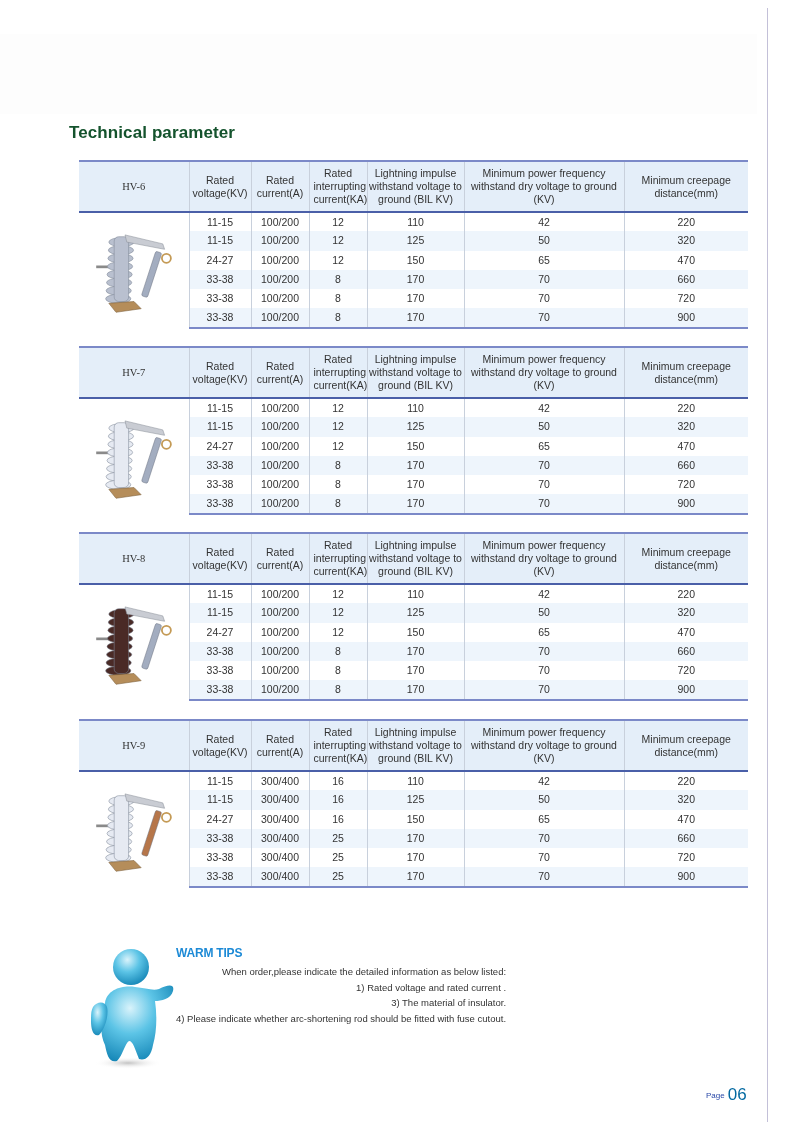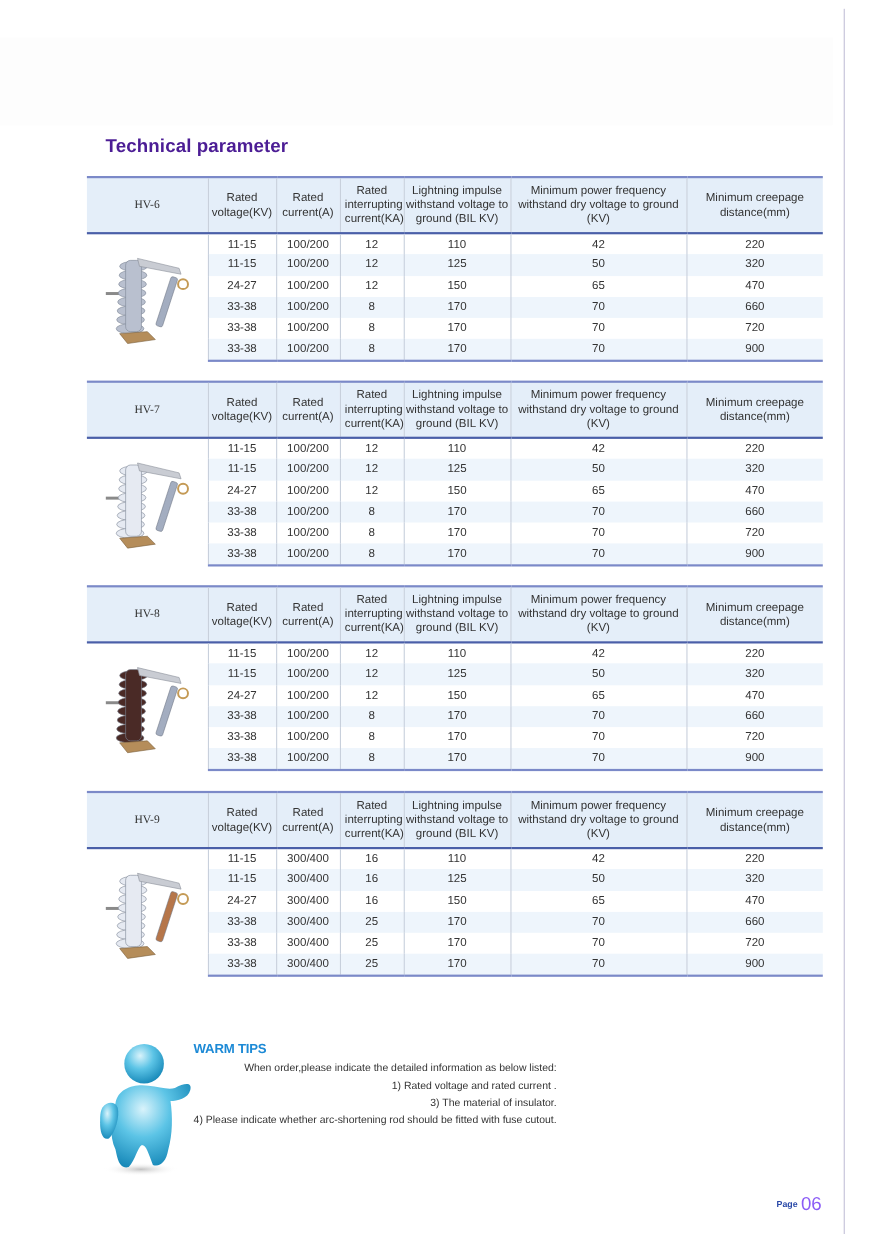--- a/index.html
+++ b/index.html
@@ -2,21 +2,21 @@
 <html><head>
   <meta charset="utf-8">
   <style>
     * { box-sizing: border-box; margin: 0; padding: 0; }
     html, body { width: 800px; height: 1122px; background: #ffffff; overflow: hidden; }
     body { position: relative; font-family: "Liberation Sans", sans-serif; color: #333; }
 
     .vline { position: absolute; left: 767px; top: 8px; width: 1px; height: 1114px; background: #c3c0d8; }
     .top-band { position: absolute; left: 0; top: 34px; width: 757px; height: 80px; background: #fdfdfd; }
 
-    .page-title { position: absolute; left: 96px; top: 123px; font-size: 17px; font-weight: bold; color: #4c1d95; letter-spacing: 0.1px; }
+    .page-title { position: absolute; left: 69px; top: 123px; font-size: 17px; font-weight: bold; color: #14532d; letter-spacing: 0.1px; }
 
     .spec-table { position: absolute; left: 79px; width: 669px; border-collapse: collapse; table-layout: fixed; font-size: 10.5px; color: #333; }
     .spec-table th, .spec-table td { text-align: center; vertical-align: middle; font-weight: normal; line-height: 13px; }
     .spec-table thead tr { height: 51px; }
     .spec-table thead th { background: #e4eef9; border-top: 2px solid #7b89c8; border-bottom: 2px solid #4a5fa8; border-left: 1px solid #c8d0dc; }
     .spec-table thead th:first-child { border-left: none; font-family: Liberation Serif, serif; }
     .spec-table tbody tr { height: 19.3px; margin-top: 28px; }
     .spec-table tbody td { border-left: 1px solid #c8d0dc; }
     .spec-table tbody tr:nth-child(even) td.v { background: #eef5fc; }
     .spec-table tbody tr:last-child td { border-bottom: 2px solid #7b89c8; }
@@ -30,22 +30,22 @@
     .spec-table col.c6 { width: 124px; }
 
     .product-img { display: block; margin: 0 auto; }
 
     .tips { position: absolute; left: 176px; top: 946px; }
     .tips-title { font-size: 12px; font-weight: bold; color: #1d8ad6; margin-bottom: 4px; letter-spacing: -0.2px; }
     .tips-line { font-size: 9.5px; color: #333; line-height: 15.7px; text-align: right; }
     .mascot { position: absolute; left: 83px; top: 945px; width: 95px; height: 125px; }
 
     .page-num { position: absolute; left: 706px; top: 1085px; white-space: nowrap; }
-    .page-label { font-size: 8px; color: #2a49a8; font-weight: bold; vertical-align: middle; }
-    .page-value { font-size: 17px; color: #8b5cf6; vertical-align: middle; margin-left: 3px; }
+    .page-label { font-size: 8px; color: #2a49a8; font-weight: normal; vertical-align: middle; }
+    .page-value { font-size: 17px; color: #0369a1; vertical-align: middle; margin-left: 3px; }
   </style>
 </head>
 <body>
 
 <div class="vline"></div>
 <div class="top-band"></div>
 
 <h1 class="page-title">Technical parameter</h1>
 
 <div id="tables-root">

